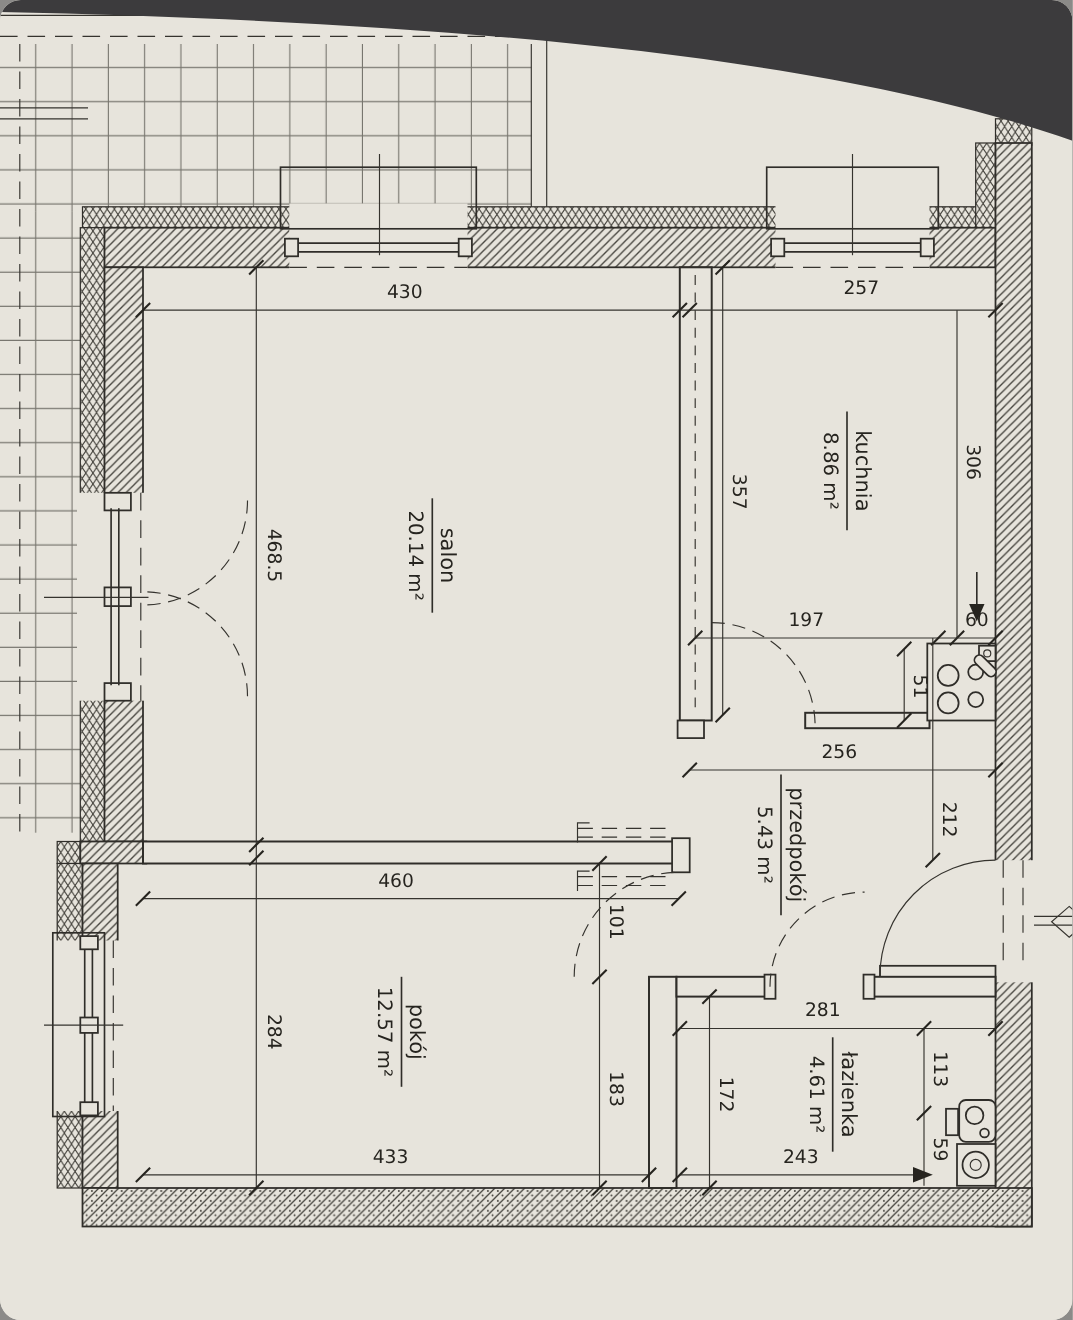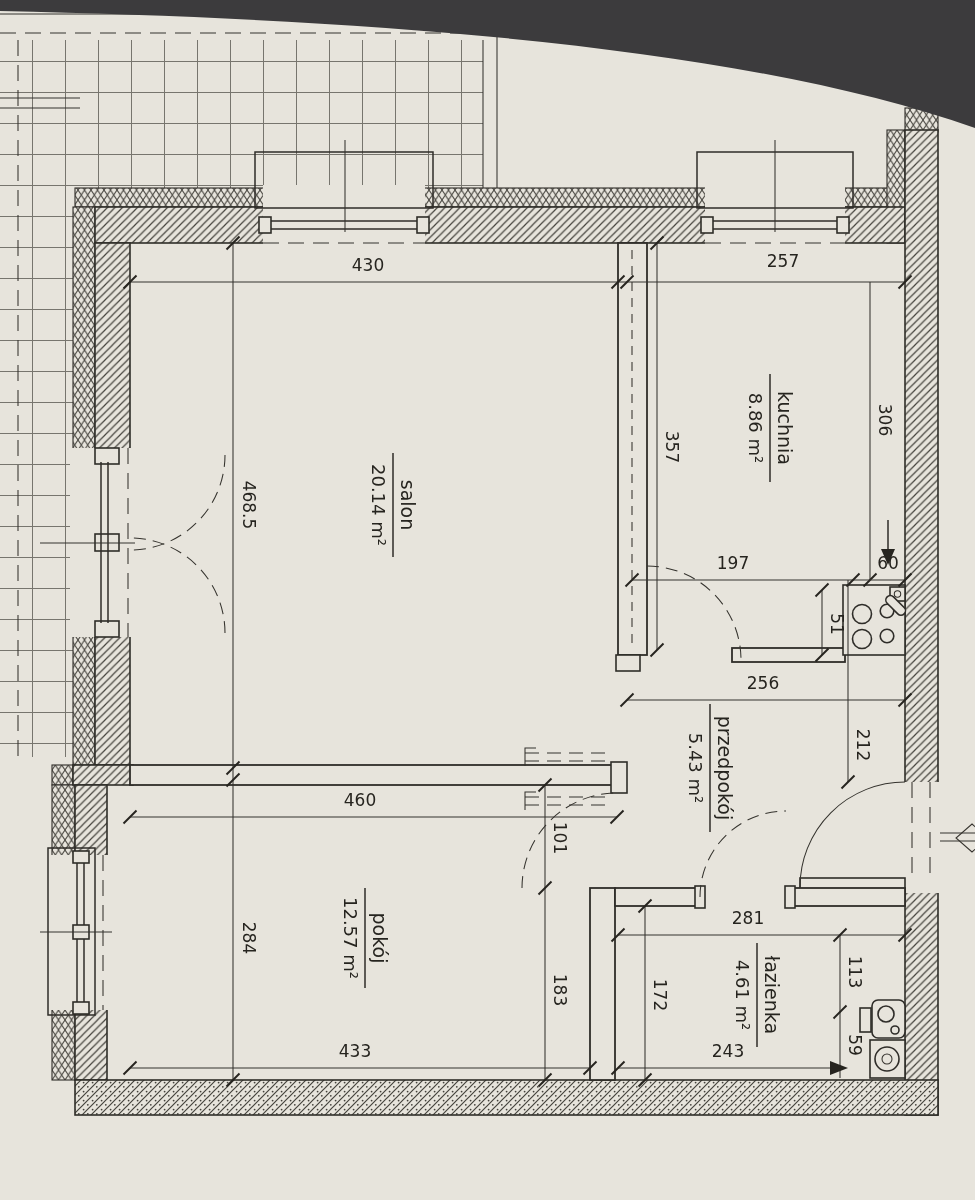--- a/index.html
+++ b/index.html
@@ -1,17 +1,17 @@
 <!DOCTYPE html>
 <html><head>
 <meta charset="utf-8">
 <style>
   html,body{margin:0;padding:0;background:#8b8a88;}
   #stage{position:relative;width:975px;height:1200px;background:#e7e4dc;overflow:hidden;
-         font-family:"DejaVu Sans",sans-serif;}
+         font-family:"DejaVu Sans",sans-serif;border-radius:19px;}
   svg{display:block}
   text{fill:#26241f;font-family:"DejaVu Sans",sans-serif;font-size:17px;}
   .rn{font-size:19px;}
   .ra{font-size:18px;}
   .w{fill:url(#hatch);stroke:#2f2d29;stroke-width:1.6;}
   .wd{fill:url(#hatchD);stroke:#2f2d29;stroke-width:1.6;}
   .ins{fill:url(#xh);stroke:#2f2d29;stroke-width:1.1;}
   .paper{fill:#e7e4dc;}
   .ln{stroke:#2f2d29;stroke-width:1.5;fill:none;}
   .thin{stroke:#35332e;stroke-width:1.05;fill:none;}

